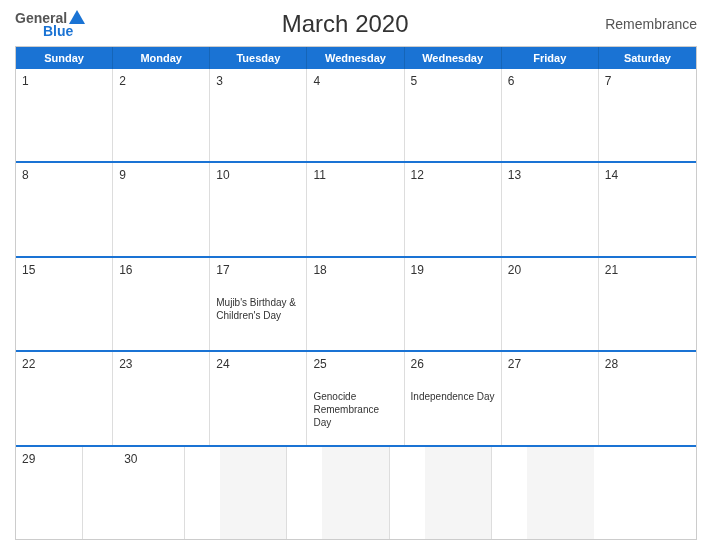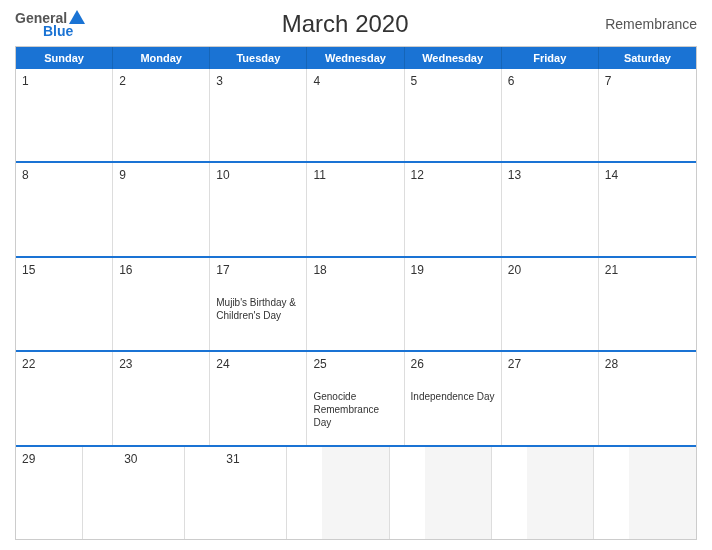--- a/index.html
+++ b/index.html
@@ -262,23 +262,20 @@
             <span class="day-num">28</span>
           </div>
         </div>
         <div class="cal-row last-row">
           <div class="cal-cell">
             <span class="day-num">29</span>
           </div>
           <div class="cal-cell">
             <span class="day-num">30</span>
           </div>
-          <div class="cal-cell">
-            <span class="day-num">31</span>
-          </div>
           <div class="cal-cell empty"></div>
           <div class="cal-cell empty"></div>
           <div class="cal-cell empty"></div>
           <div class="cal-cell empty"></div>
         </div>
       </div>
   </div>
 </div>
 
 </body></html>

